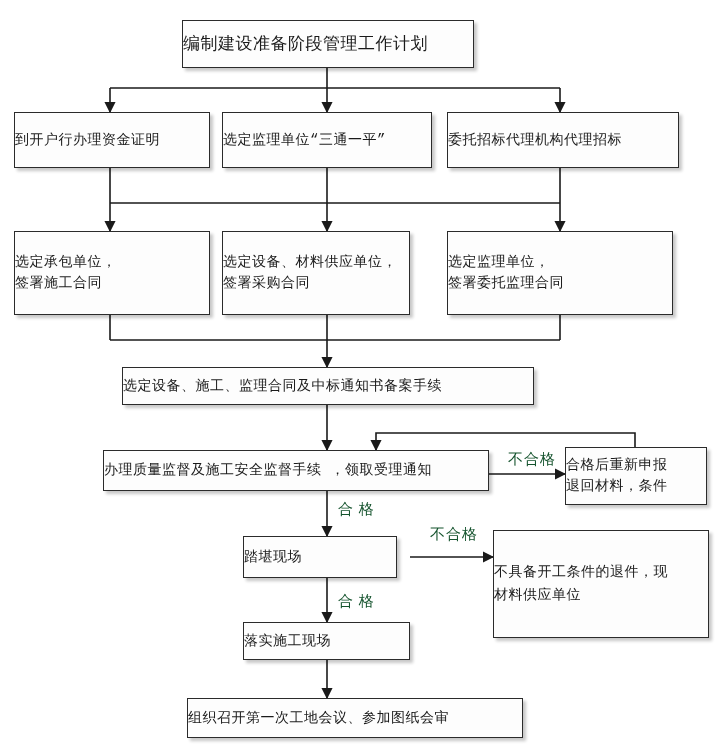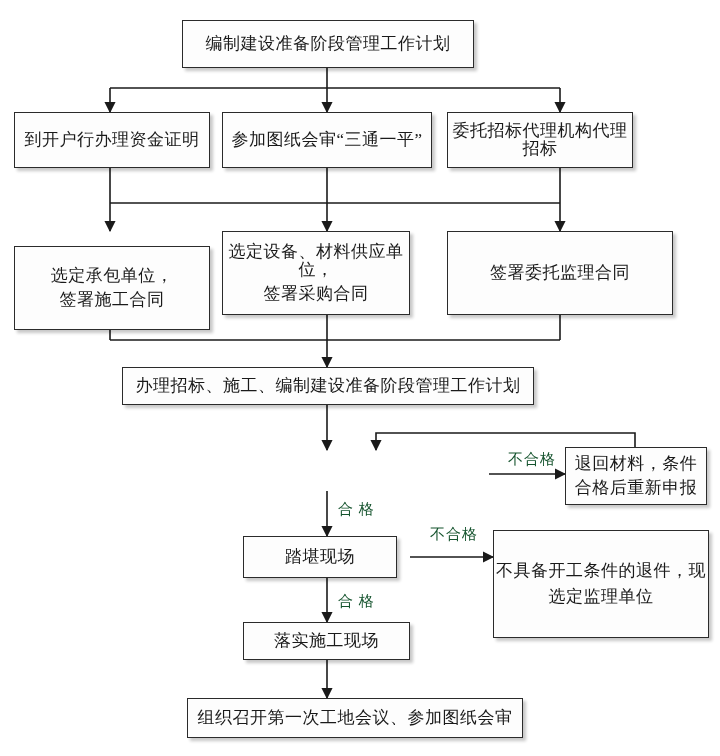--- a/index.html
+++ b/index.html
@@ -26,33 +26,33 @@
   .node {
     position: absolute;
     box-sizing: border-box;
     background: #fdfdfd;
     border: 1px solid #2b2b2b;
     box-shadow: 3px 3px 3px rgba(0,0,0,0.22);
     display: flex;
     flex-direction: column;
     align-items: center;
     justify-content: center;
-    text-align: center;
+    text-align: left;
     color: #1a1a1a;
     letter-spacing: 0.5px;
     z-index: 2;
   }
   .node .ln {
     display: block;
     width: 100%;
     line-height: 1.05;
   }
   .node.two-line .ln { margin: 3px 0; }
   .node.three-line .ln { margin: 4px 16px; }
-  .f16 { font-size: 17px; }
+  .f16 { font-size: 14px; font-family: Liberation Mono, monospace; }
   .f17 { font-size: 17px; }
   .edge-label {
     position: absolute;
     font-family: "Liberation Serif", "DejaVu Serif", serif;
     font-size: 15px;
     color: #14532d;
     white-space: nowrap;
     z-index: 3;
     letter-spacing: 1px;
   }
@@ -107,56 +107,60 @@
   </svg>
 
   <div class="node f17" style="left:182px; top:20px; width:292px; height:48px;">
     <span class="ln">编制建设准备阶段管理工作计划</span>
   </div>
 
   <div class="node f16" style="left:14px; top:112px; width:196px; height:56px;">
     <span class="ln">到开户行办理资金证明</span>
   </div>
   <div class="node f16" style="left:222px; top:112px; width:210px; height:56px;">
-    <span class="ln">参加图纸会审“三通一平”</span>
+    <span class="ln">选定监理单位“三通一平”</span>
   </div>
-  <div class="node f16" style="left:447px; top:112px; width:186px; height:56px;">
+  <div class="node f16" style="left:447px; top:112px; width:232px; height:56px;">
     <span class="ln">委托招标代理机构代理招标</span>
   </div>
 
-  <div class="node two-line f16" style="left:14px; top:231px; width:196px; height:84px;margin-top:15px;">
+  <div class="node two-line f16" style="left:14px; top:231px; width:196px; height:84px;">
     <span class="ln">选定承包单位，</span>
     <span class="ln">签署施工合同</span>
   </div>
   <div class="node two-line f16" style="left:222px; top:231px; width:188px; height:84px;">
     <span class="ln">选定设备、材料供应单位，</span>
     <span class="ln">签署采购合同</span>
   </div>
   <div class="node two-line f16" style="left:447px; top:231px; width:226px; height:84px;">
+    <span class="ln">选定监理单位，</span>
     <span class="ln">签署委托监理合同</span>
   </div>
 
   <div class="node f16" style="left:122px; top:367px; width:412px; height:38px;">
-    <span class="ln">办理招标、施工、编制建设准备阶段管理工作计划</span>
+    <span class="ln">选定设备、施工、监理合同及中标通知书备案手续</span>
   </div>
 
+  <div class="node f16" style="left:103px; top:450px; width:386px; height:41px;">
+    <span class="ln">办理质量监督及施工安全监督手续 ，领取受理通知</span>
+  </div>
   <div class="node two-line f16" style="left:565px; top:447px; width:142px; height:58px;">
+    <span class="ln">合格后重新申报</span>
     <span class="ln">退回材料，条件</span>
-    <span class="ln">合格后重新申报</span>
   </div>
   <div class="edge-label" style="left:508px; top:450px;">不合格</div>
 
   <div class="edge-label" style="left:338px; top:500px;">合 格</div>
   <div class="node f16" style="left:243px; top:536px; width:154px; height:42px;">
     <span class="ln">踏堪现场</span>
   </div>
   <div class="edge-label" style="left:430px; top:525px;">不合格</div>
   <div class="node three-line f16" style="left:493px; top:530px; width:216px; height:108px;">
     <span class="ln">不具备开工条件的退件，现</span>
-    <span class="ln">选定监理单位</span>
+    <span class="ln">材料供应单位</span>
   </div>
 
   <div class="edge-label" style="left:338px; top:592px;">合 格</div>
   <div class="node f16" style="left:243px; top:622px; width:167px; height:38px;">
     <span class="ln">落实施工现场</span>
   </div>
 
   <div class="node f16" style="left:160px; top:698px; width:336px; height:40px;margin-left:27px;">
     <span class="ln">组织召开第一次工地会议、参加图纸会审</span>
   </div>

